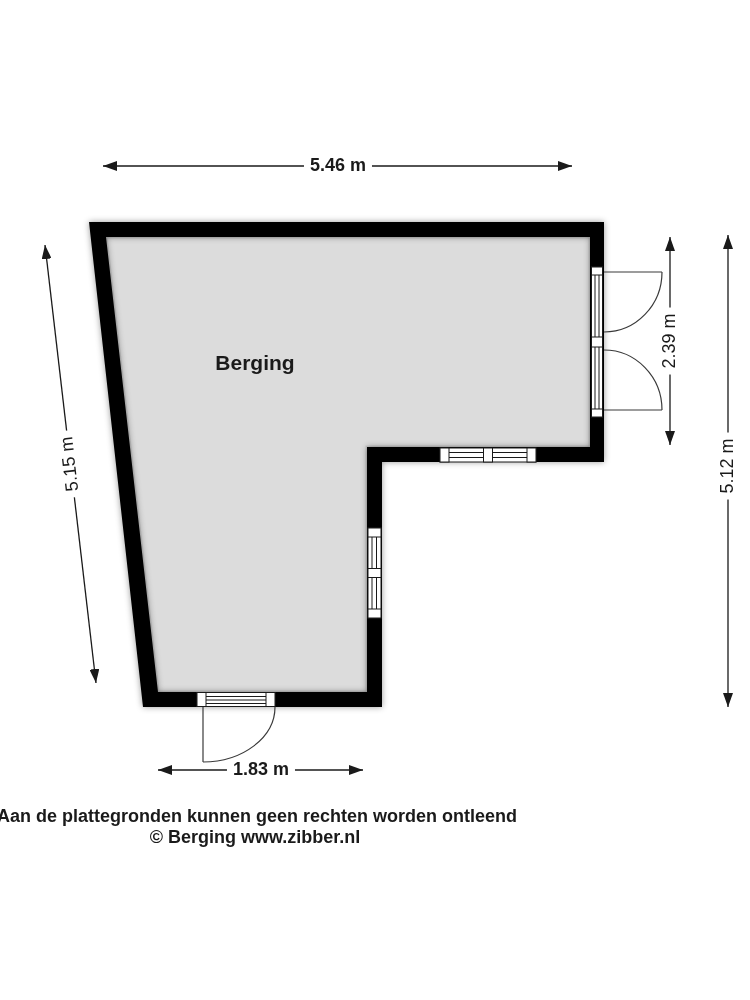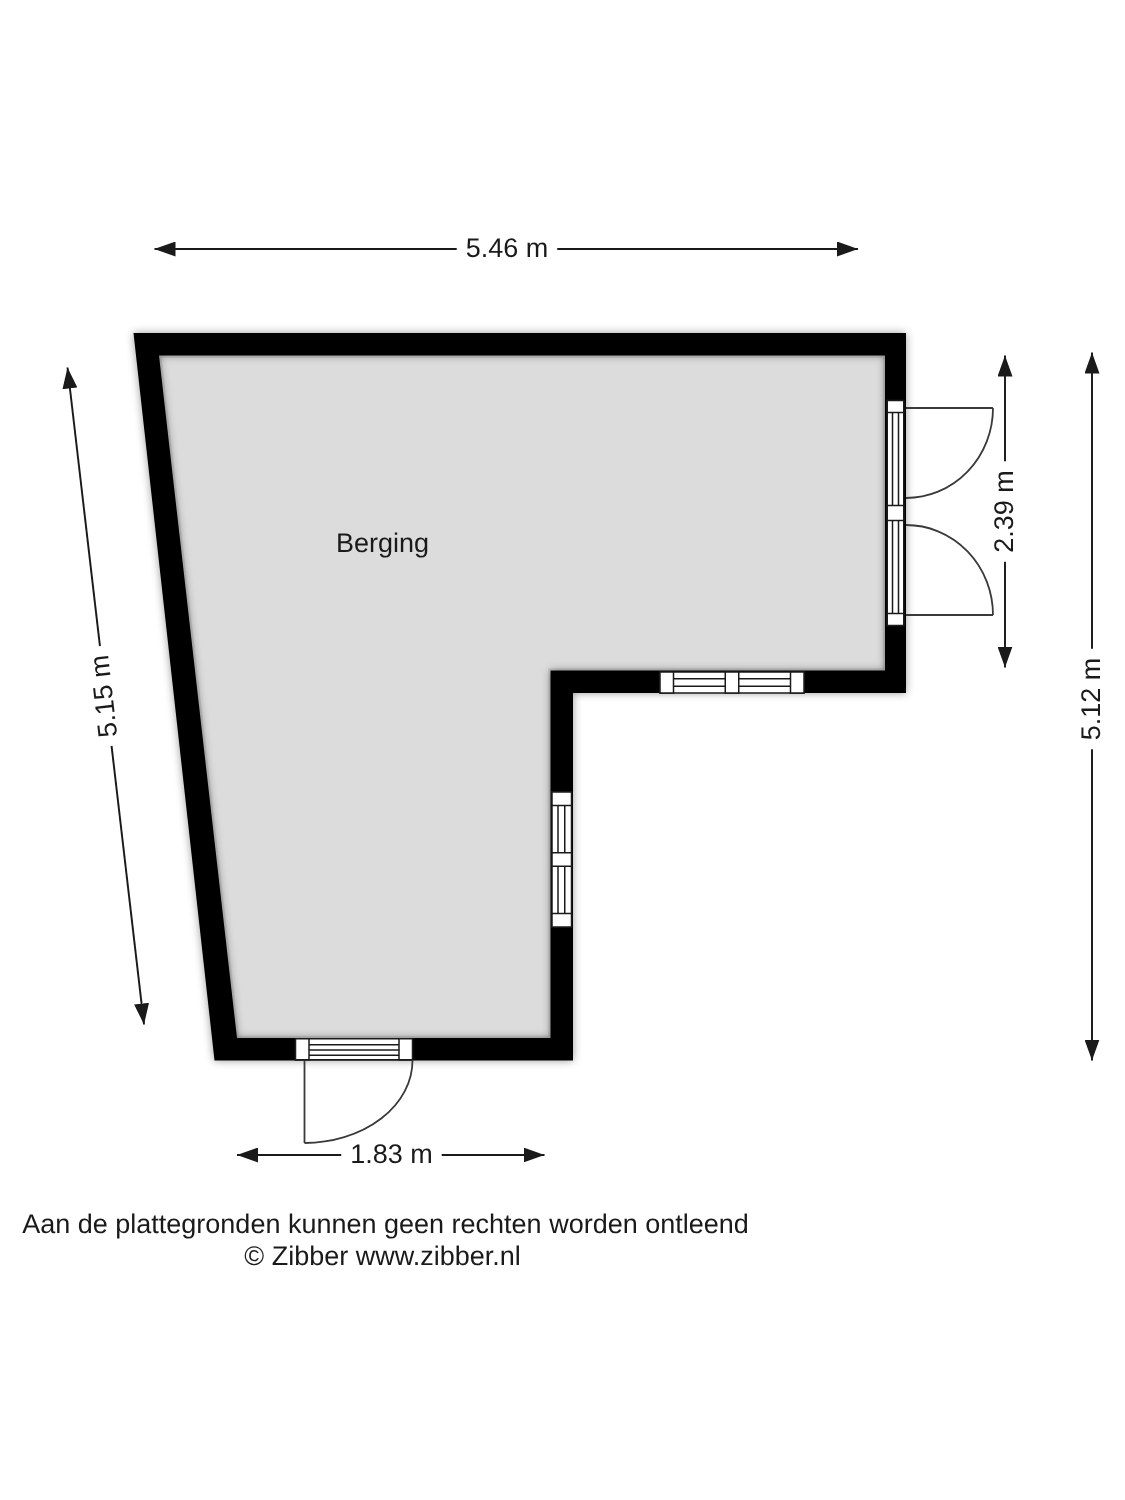--- a/index.html
+++ b/index.html
@@ -22,21 +22,21 @@
     font-size: 18px;
     line-height: 1.1;
     color: #1a1a1a;
   }
   .dim-label {
     background: #ffffff;
     padding: 0 6px;
   }
   .rot-l90  { transform: translate(-50%,-50%) rotate(-90deg); }
   .rot-slant{ transform: translate(-50%,-50%) rotate(-96.5deg); }
-  .ctr      { transform: translate(-50%,-50%); }
+  .ctr      { transform: translate(-50%,-50%); font-weight: bold; }
   .footer-line { text-align: left; }
 </style>
 </head>
 <body>
 
 <svg id="plan-canvas" viewBox="0 0 750 1000" xmlns="http://www.w3.org/2000/svg">
   <defs>
     <marker id="arw" markerUnits="userSpaceOnUse" markerWidth="14" markerHeight="10" refX="14" refY="5" orient="auto-start-reverse">
       <path d="M0,0 L14,5 L0,10 Z" fill="#1a1a1a"></path>
     </marker>
@@ -107,17 +107,17 @@
 <div class="label dim-label ctr" style="left:338px; top:166px;">5.46 m</div>
 
 <div class="label dim-label rot-slant" style="left:70px; top:464px;">5.15 m</div>
 
 <div class="label dim-label rot-l90" style="left:670px; top:341px;">2.39 m</div>
 
 <div class="label dim-label rot-l90" style="left:728px; top:466px;">5.12 m</div>
 
 <div class="label dim-label ctr" style="left:261px; top:770px;">1.83 m</div>
 
-<div class="label ctr" style="left:255px; top:363px; font-size:18px;text-align:right;">Berging</div>
+<div class="label ctr" style="left:255px; top:363px; font-size:21px;text-align:right;">Berging</div>
 
 <div class="label ctr footer-line" style="left:257px; top:817px;">Aan de plattegronden kunnen geen rechten worden ontleend</div>
 
-<div class="label ctr footer-line" style="left:255px; top:838px;">© Zibber www.zibber.nl</div>
+<div class="label ctr footer-line" style="left:255px; top:838px;">© Berging www.zibber.nl</div>
 
 </body></html>

